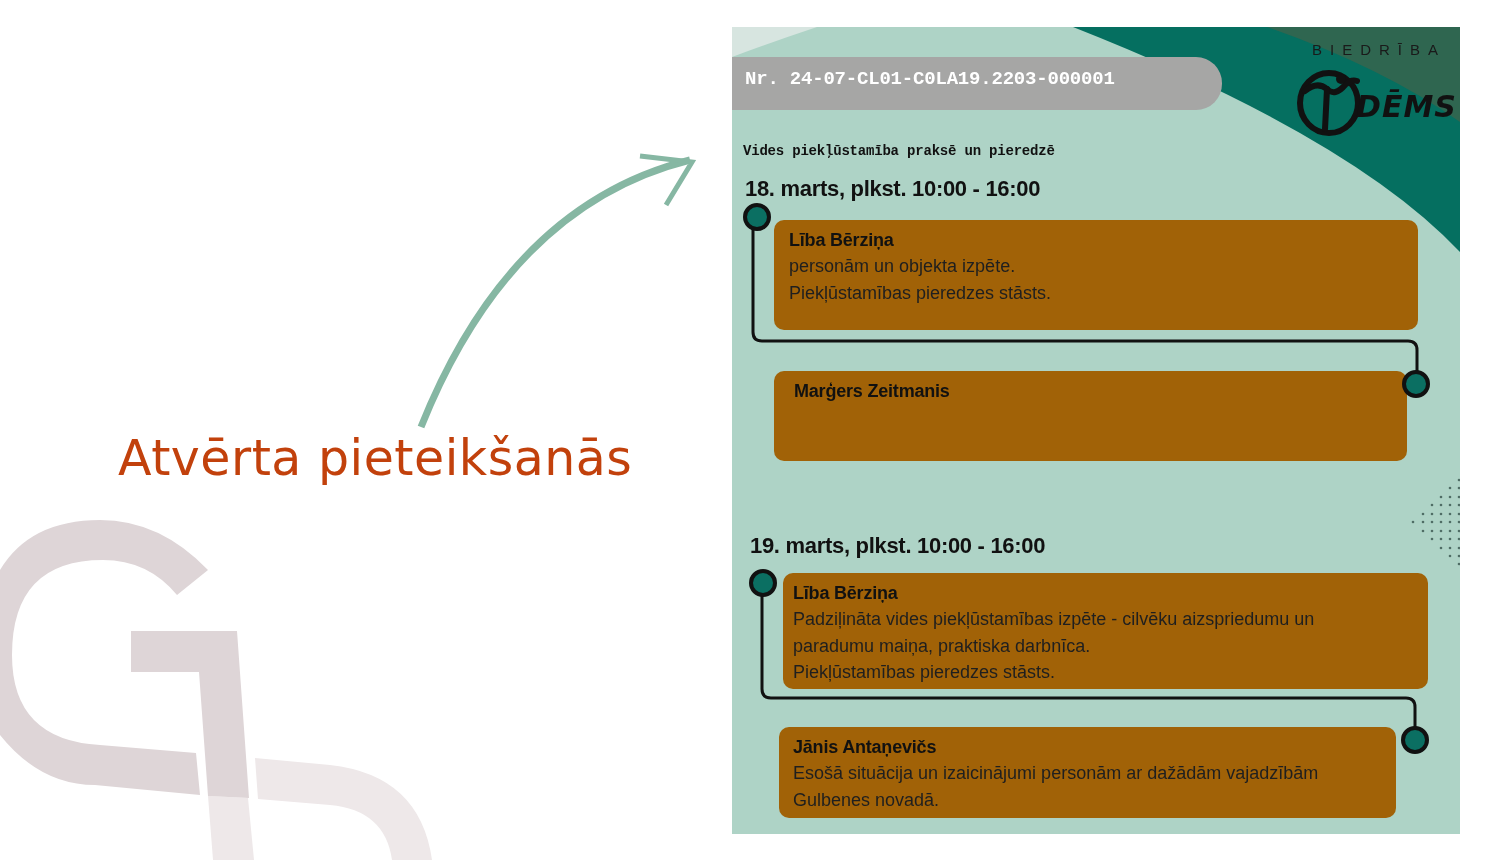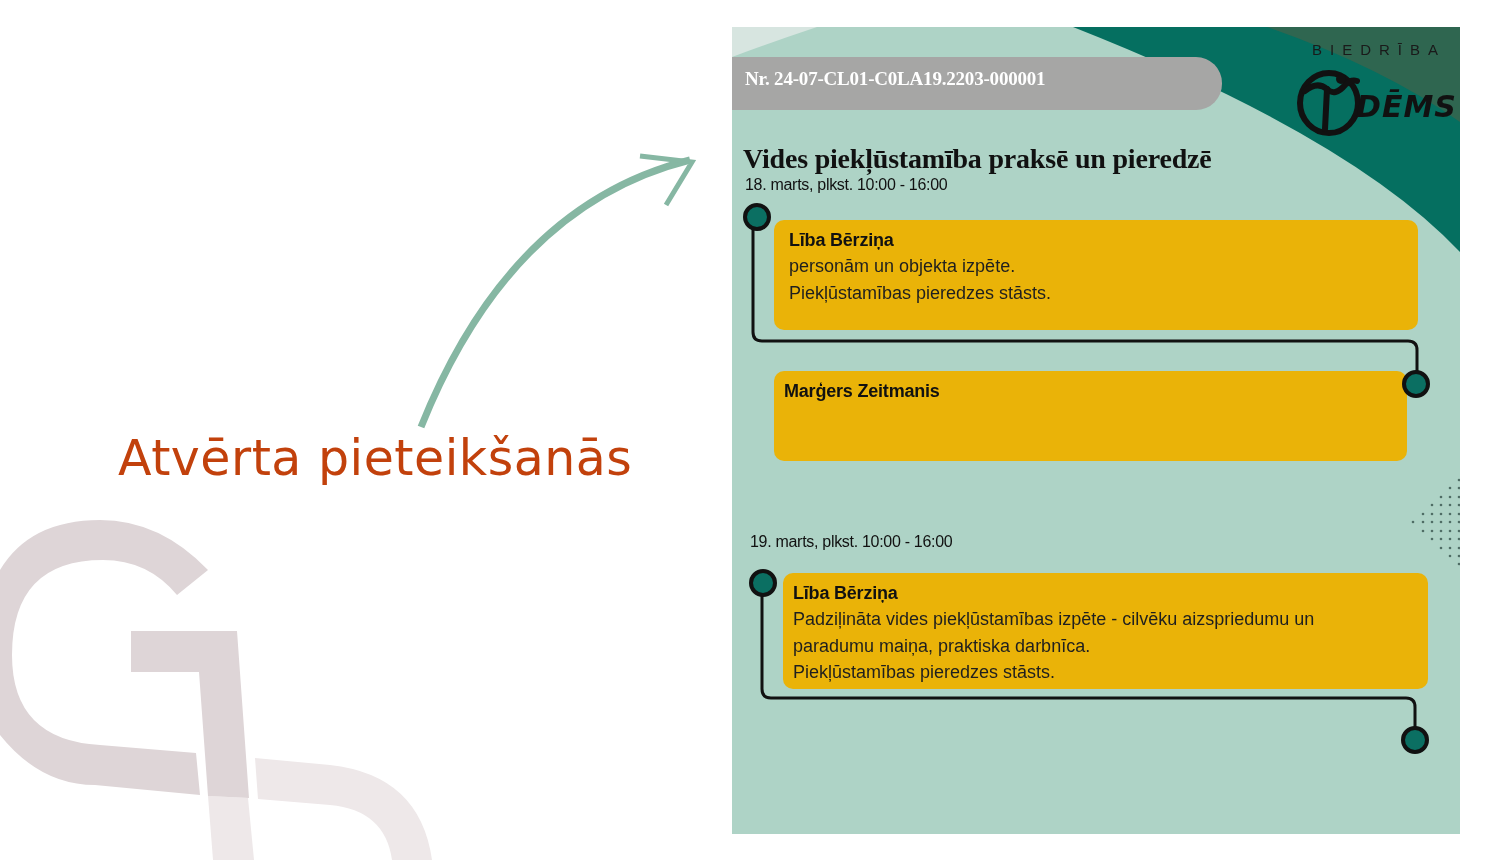--- a/index.html
+++ b/index.html
@@ -22,50 +22,50 @@
     background: #aed3c6; overflow: hidden;
   }
   .poster-bg { position: absolute; left: 0; top: 0; width: 728px; height: 807px; }
 
   .ref-pill {
     position: absolute; left: 0; top: 30px; width: 490px; height: 53px;
     background: #a6a6a5; border-radius: 0 26px 26px 0;
   }
   .ref-text {
     position: absolute; left: 13px; top: 41px;
-    font-family: Liberation Serif, serif; font-weight: bold;
+    font-family: Liberation Mono, monospace; font-weight: bold;
     font-size: 19px; color: #ffffff; letter-spacing: -0.2px;
   }
 
   .org-block { position: absolute; left: 556px; top: 14px; width: 160px; height: 100px; }
   .org-label {
     position: absolute; right: 2px; top: 0;
     font-family: "Liberation Sans", sans-serif; font-size: 15px;
     letter-spacing: 8px; color: #1a1a1a; margin-left: 12px;
   }
   .org-mark { position: absolute; left: 7px; top: 26px; width: 72px; height: 70px; }
   .org-name {
     position: absolute; left: 68px; top: 48px;
     font-family: "DejaVu Sans", sans-serif; font-weight: bold; font-style: italic;
     font-size: 30px; color: #111; letter-spacing: 1px;
   }
 
   .section-title {
-    position: absolute; font-family: Liberation Serif, serif; font-weight: bold;
-    font-size: 28px; color: #111; letter-spacing: -0.2px; white-space: nowrap;
+    position: absolute; font-family: Liberation Mono, monospace; font-weight: bold;
+    font-size: 14px; color: #111; letter-spacing: -0.2px; white-space: nowrap;
   }
   .section-date {
-    position: absolute; font-family: "Liberation Sans", sans-serif; font-weight: normal;
-    font-size: 16px; color: #111; letter-spacing: -0.3px; white-space: nowrap; text-align: center;
+    position: absolute; font-family: "Liberation Sans", sans-serif; font-weight: bold;
+    font-size: 22px; color: #111; letter-spacing: -0.3px; white-space: nowrap; text-align: center;
   }
 
   .timeline { position: absolute; left: 0; top: 0; width: 728px; height: 807px; pointer-events: none; }
 
   .card {
-    position: absolute; background: #eab308; border-radius: 10px;
+    position: absolute; background: #a16207; border-radius: 10px;
     padding: 7px 15px 0 15px;
   }
   .card-name {
     font-family: "Liberation Sans", sans-serif; font-weight: bold;
     font-size: 18px; color: #111; line-height: 26px; letter-spacing: -0.2px;
   }
   .card-line {
     font-family: "Liberation Sans", sans-serif;
     font-size: 18px; color: #1f1f1f; line-height: 26.5px; white-space: nowrap;
   }
@@ -126,31 +126,36 @@
     <path d="M21 200 L21 305 Q21 314 30 314 L676 314 Q685 314 685 323 L685 350" fill="none" stroke="#111" stroke-width="3"></path>
     <path d="M30 566 L30 662 Q30 671 39 671 L674 671 Q683 671 683 680 L683 705" fill="none" stroke="#111" stroke-width="3"></path>
   </svg>
 
   <div class="card" style="left:42px; top:193px; width:644px; height:110px;">
     <div class="card-name">Lība Bērziņa</div>
     <div class="card-line">personām un objekta izpēte.</div>
     <div class="card-line">Piekļūstamības pieredzes stāsts.</div>
   </div>
 
-  <div class="card" style="left:42px; top:344px; width:633px; height:90px; padding-left:10px;">
+  <div class="card" style="left:42px; top:344px; width:633px; height:90px; padding-left:20px;">
     <div class="card-name">Marģers Zeitmanis</div>
   </div>
 
   <div class="card" style="left:51px; top:546px; width:645px; height:116px; padding-left:10px;">
     <div class="card-name">Lība Bērziņa</div>
     <div class="card-line">Padziļināta vides piekļūstamības izpēte - cilvēku aizspriedumu un</div>
     <div class="card-line">paradumu maiņa, praktiska darbnīca.</div>
     <div class="card-line">Piekļūstamības pieredzes stāsts.</div>
   </div>
 
+  <div class="card" style="left:47px; top:700px; width:617px; height:91px; padding-left:14px;">
+    <div class="card-name">Jānis Antaņevičs</div>
+    <div class="card-line">Esošā situācija un izaicinājumi personām ar dažādām vajadzībām</div>
+    <div class="card-line">Gulbenes novadā.</div>
+  </div>
 
   <svg class="timeline" viewBox="0 0 728 807">
     <circle cx="25" cy="190" r="12" fill="#0b6f62" stroke="#111" stroke-width="4"></circle>
     <circle cx="684" cy="357" r="12" fill="#0b6f62" stroke="#111" stroke-width="4"></circle>
     <circle cx="31" cy="556" r="12" fill="#0b6f62" stroke="#111" stroke-width="4"></circle>
     <circle cx="683" cy="713" r="12" fill="#0b6f62" stroke="#111" stroke-width="4"></circle>
   </svg>
 
   <svg class="dots" viewBox="0 0 60 90">
     <g fill="#4f6d65">

